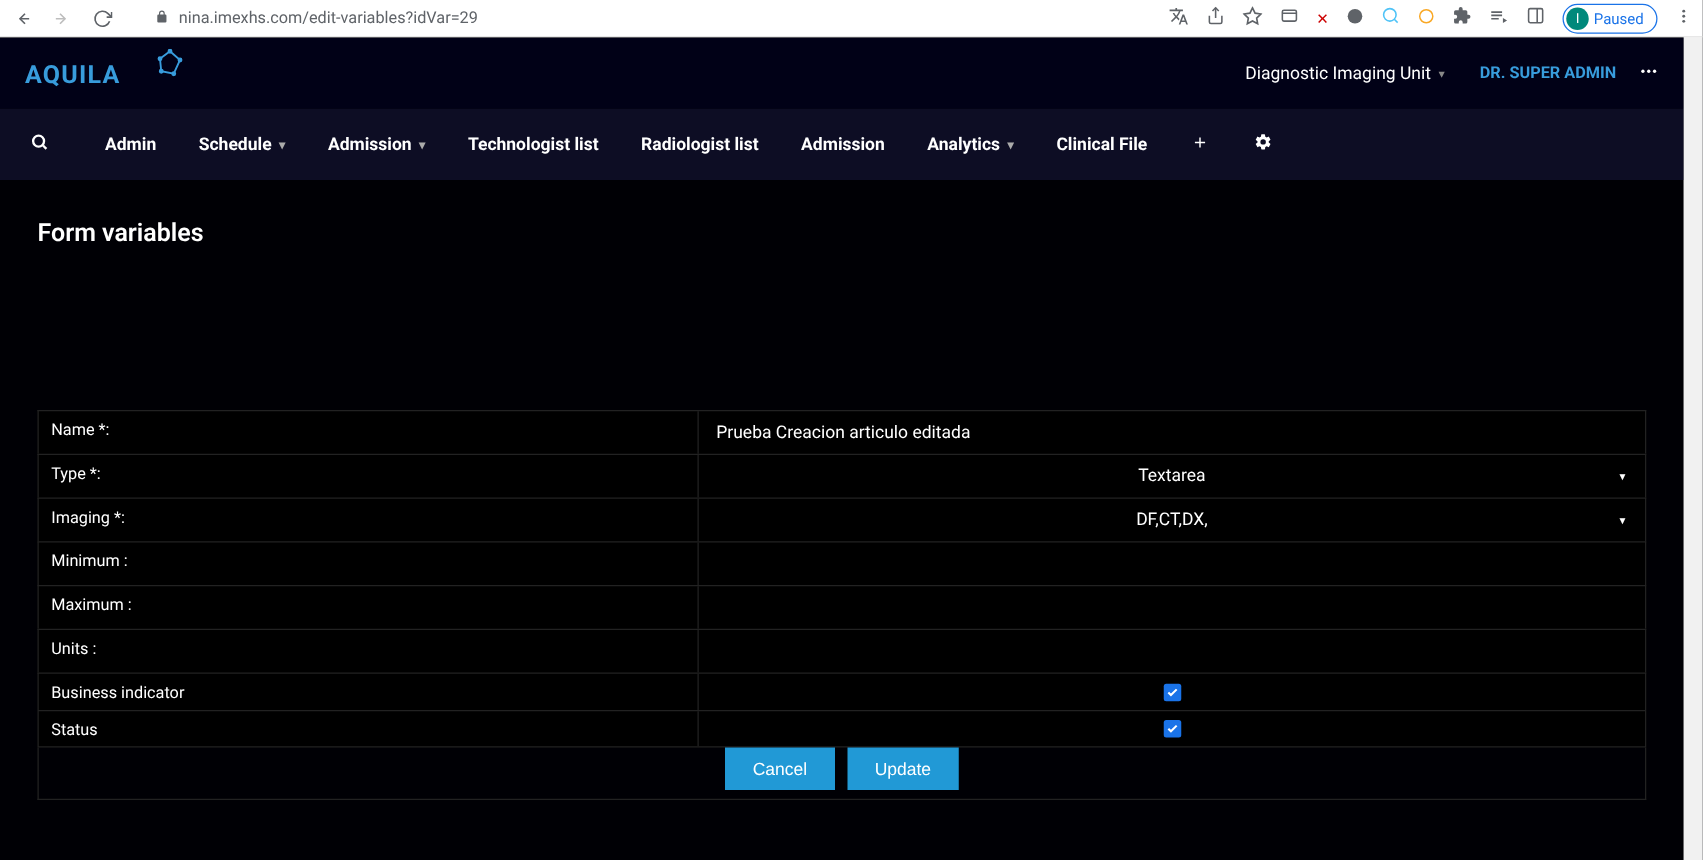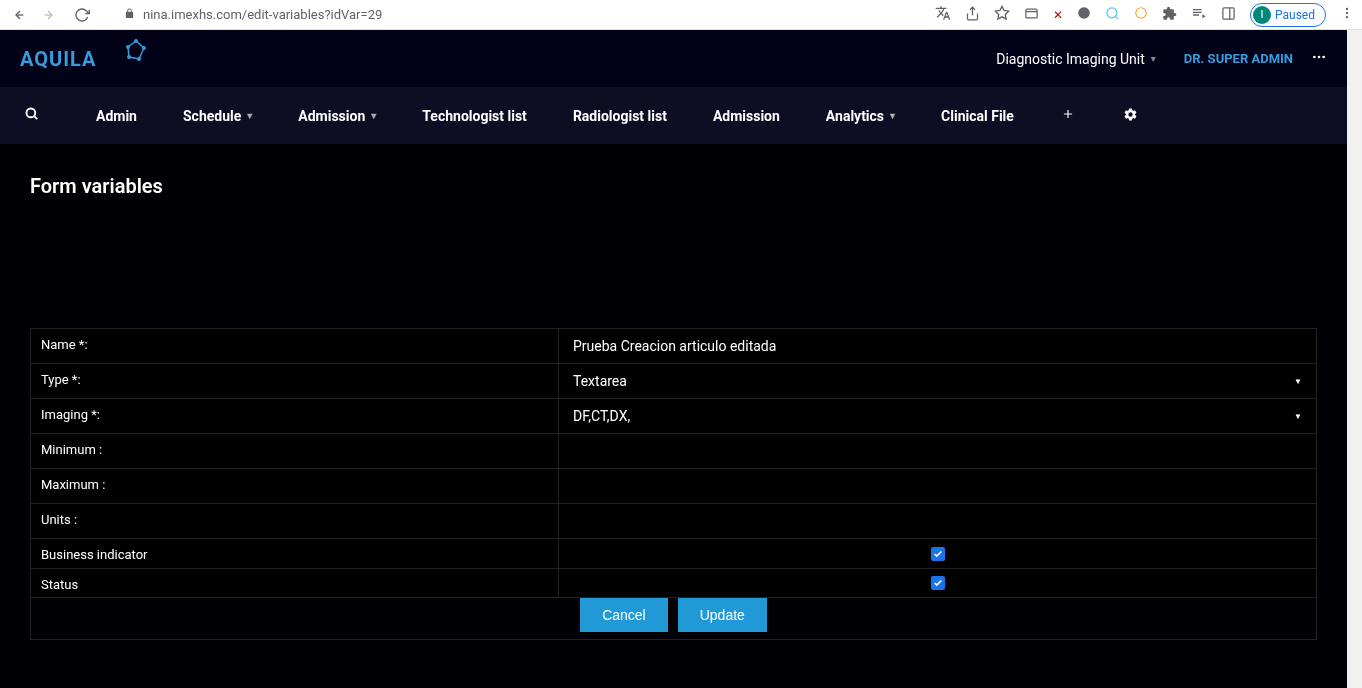--- a/index.html
+++ b/index.html
@@ -20,36 +20,36 @@
 
   .app-header { height: 57px; background: #010117; display: flex; align-items: center; padding: 0 20px; }
   .logo { display: flex; align-items: flex-start; gap: 25px; }
   .logo-text { color: #389cdc; font-weight: bold; font-size: 20px; letter-spacing: 1px; }
   .logo-diamond { width: 24px; height: 24px; position: relative; margin-left: 2px; transform: translateY(-8px); }
   .app-header .spacer { flex: 1; }
   .org-select { color: #fff; font-size: 14px; display: flex; align-items: center; gap: 6px; margin-right: 28px; }
   .user-name { color: #389cdc; font-weight: bold; font-size: 13px; margin-right: 18px; white-space: nowrap; }
   .more-icon { color: #fff; font-size: 16px; }
 
-  .main-nav { height: 57px; background: #0d0d24; display: flex; align-items: center; padding: 0 24px; gap: 16px; }
+  .main-nav { height: 57px; background: #0d0d24; display: flex; align-items: center; padding: 0 24px; gap: 4px; }
   .nav-search { color: #fff; font-size: 15px; margin-right: 26px; }
   .nav-item { color: #fff; font-size: 14px; font-weight: bold; padding: 0 15px; display: flex; align-items: center; gap: 6px; cursor: pointer; white-space: nowrap; height: 100%; }
   .nav-item .caret { font-size: 10px; color: #aaa; }
   .nav-plus { color: #fff; font-size: 16px; padding: 0 16px; }
   .nav-gear { color: #fff; font-size: 14px; padding: 0 16px; }
 
   .content { padding: 30px 30px; }
   .page-title { font-size: 20px; font-weight: 600; color: #fff; }
 
   .form-container { margin-top: 130px; }
   .form-row { display: flex; border: 1px solid #222; border-bottom: none; height: 35px; background: #000; }
   .form-row:last-of-type { border-bottom: 1px solid #222; }
   .label-cell { width: 528px; padding: 8px 10px; font-size: 13px; font-weight: normal; color: #fff; border-right: 1px solid #222; }
   .value-cell { flex: 1; padding: 5px 14px; font-size: 14px; color: #fff; display: flex; align-items: center; position: relative; }
-  .value-cell.select { justify-content: flex-start; }
+  .value-cell.select { justify-content: center; }
   .dropdown-caret { position: absolute; right: 14px; font-size: 8px; color: #fff; }
   .check-cell { flex: 1; display: flex; align-items: center; justify-content: center; }
   .check-box { width: 14px; height: 14px; background: #1a73e8; display: flex; align-items: center; justify-content: center; color: #fff; font-size: 10px; border-radius: 2px; }
 
   .button-row { border: 1px solid #222; border-top: none; height: 42px; display: flex; justify-content: center; gap: 10px; }
   .btn { background: #2199d6; color: #fff; border: none; padding: 0 22px; height: 34px; font-size: 14px; cursor: pointer; display:flex; align-items:center; }
 
   .page-wrap { position: relative; width: 1362px; }
   .right-scroll { position: absolute; top: 30px; right: 0; width: 15px; height: 658px; background: #f1f1f1; }
 </style>

